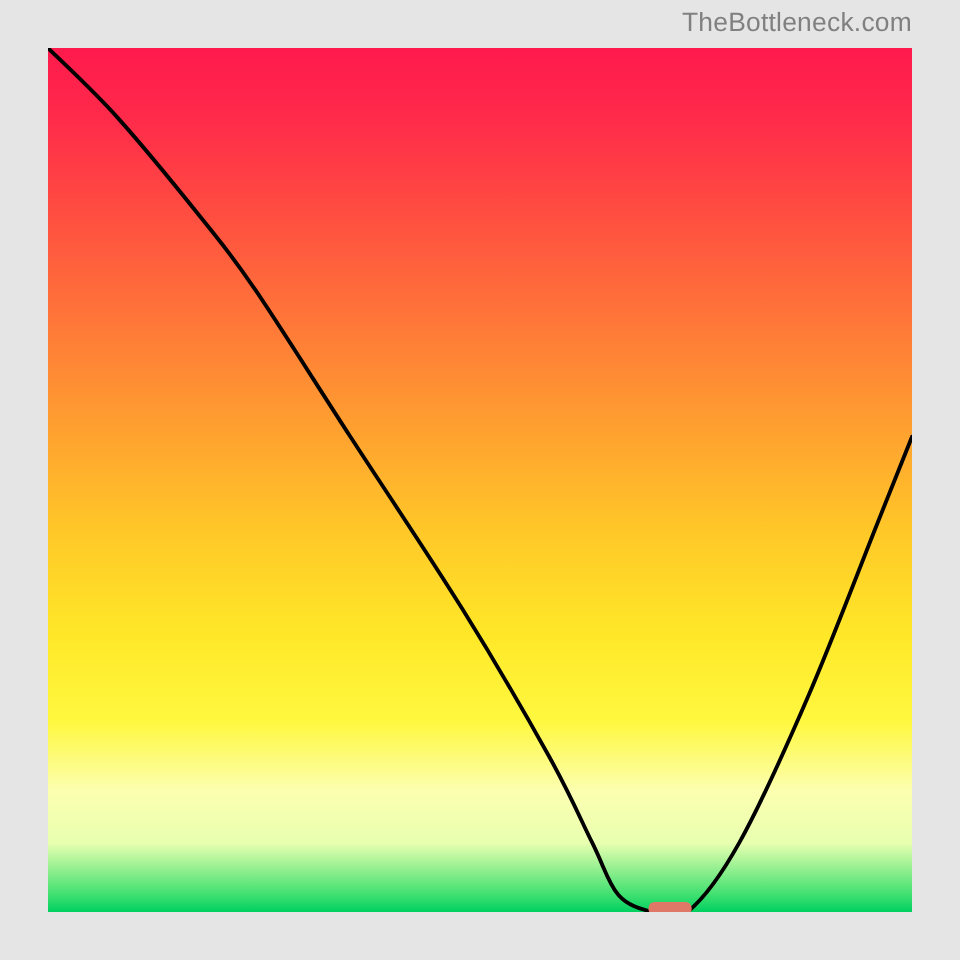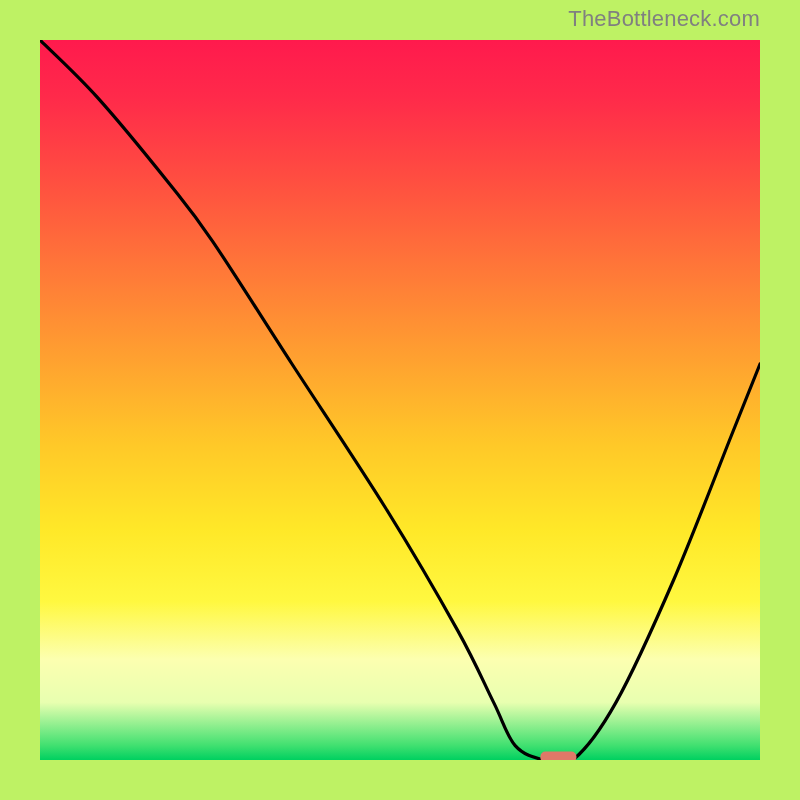--- a/index.html
+++ b/index.html
@@ -7,21 +7,21 @@
     padding: 0;
     width: 800px;
     height: 800px;
     background: #000;
     overflow: hidden;
   }
   .container {
     position: relative;
     width: 800px;
     height: 800px;
-    background: #bef264;
+    background: #e5e5e5;
   }
   .plot-area {
     position: absolute;
     left: 40px;
     top: 40px;
     width: 720px;
     height: 720px;
     background: linear-gradient(to bottom,
       #ff1a4d 0%,
       #ff2a4a 8%,

